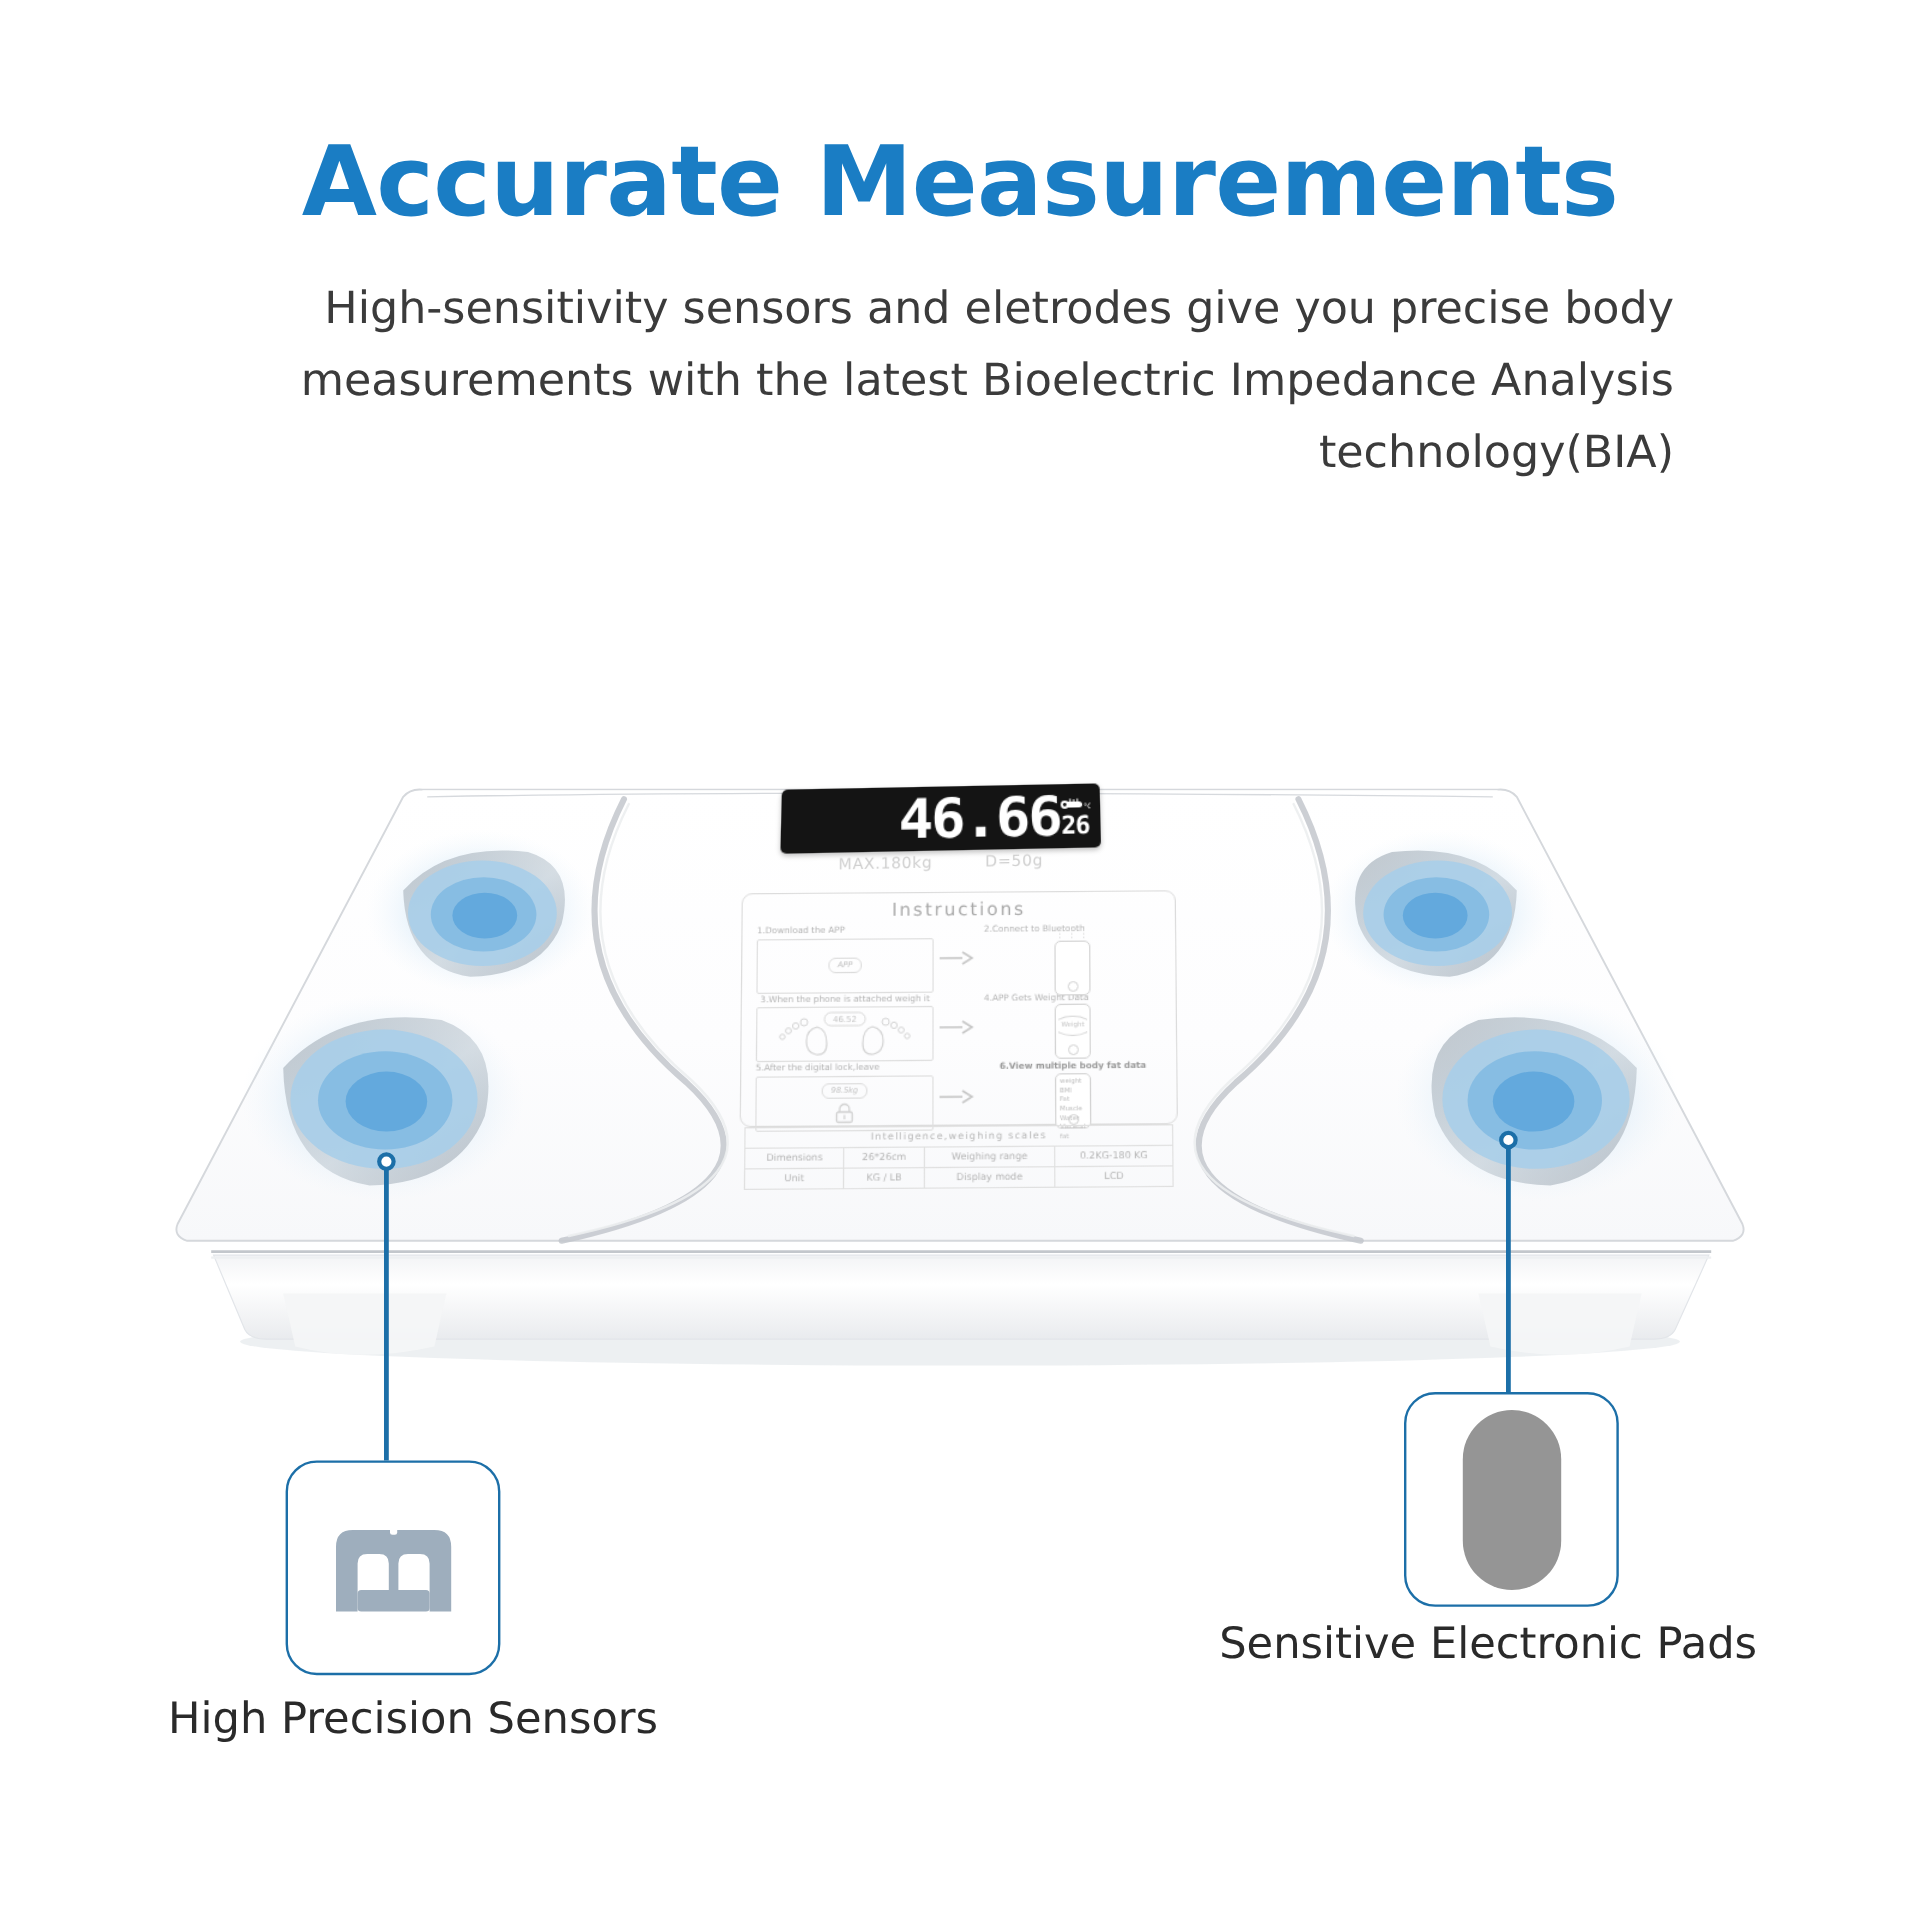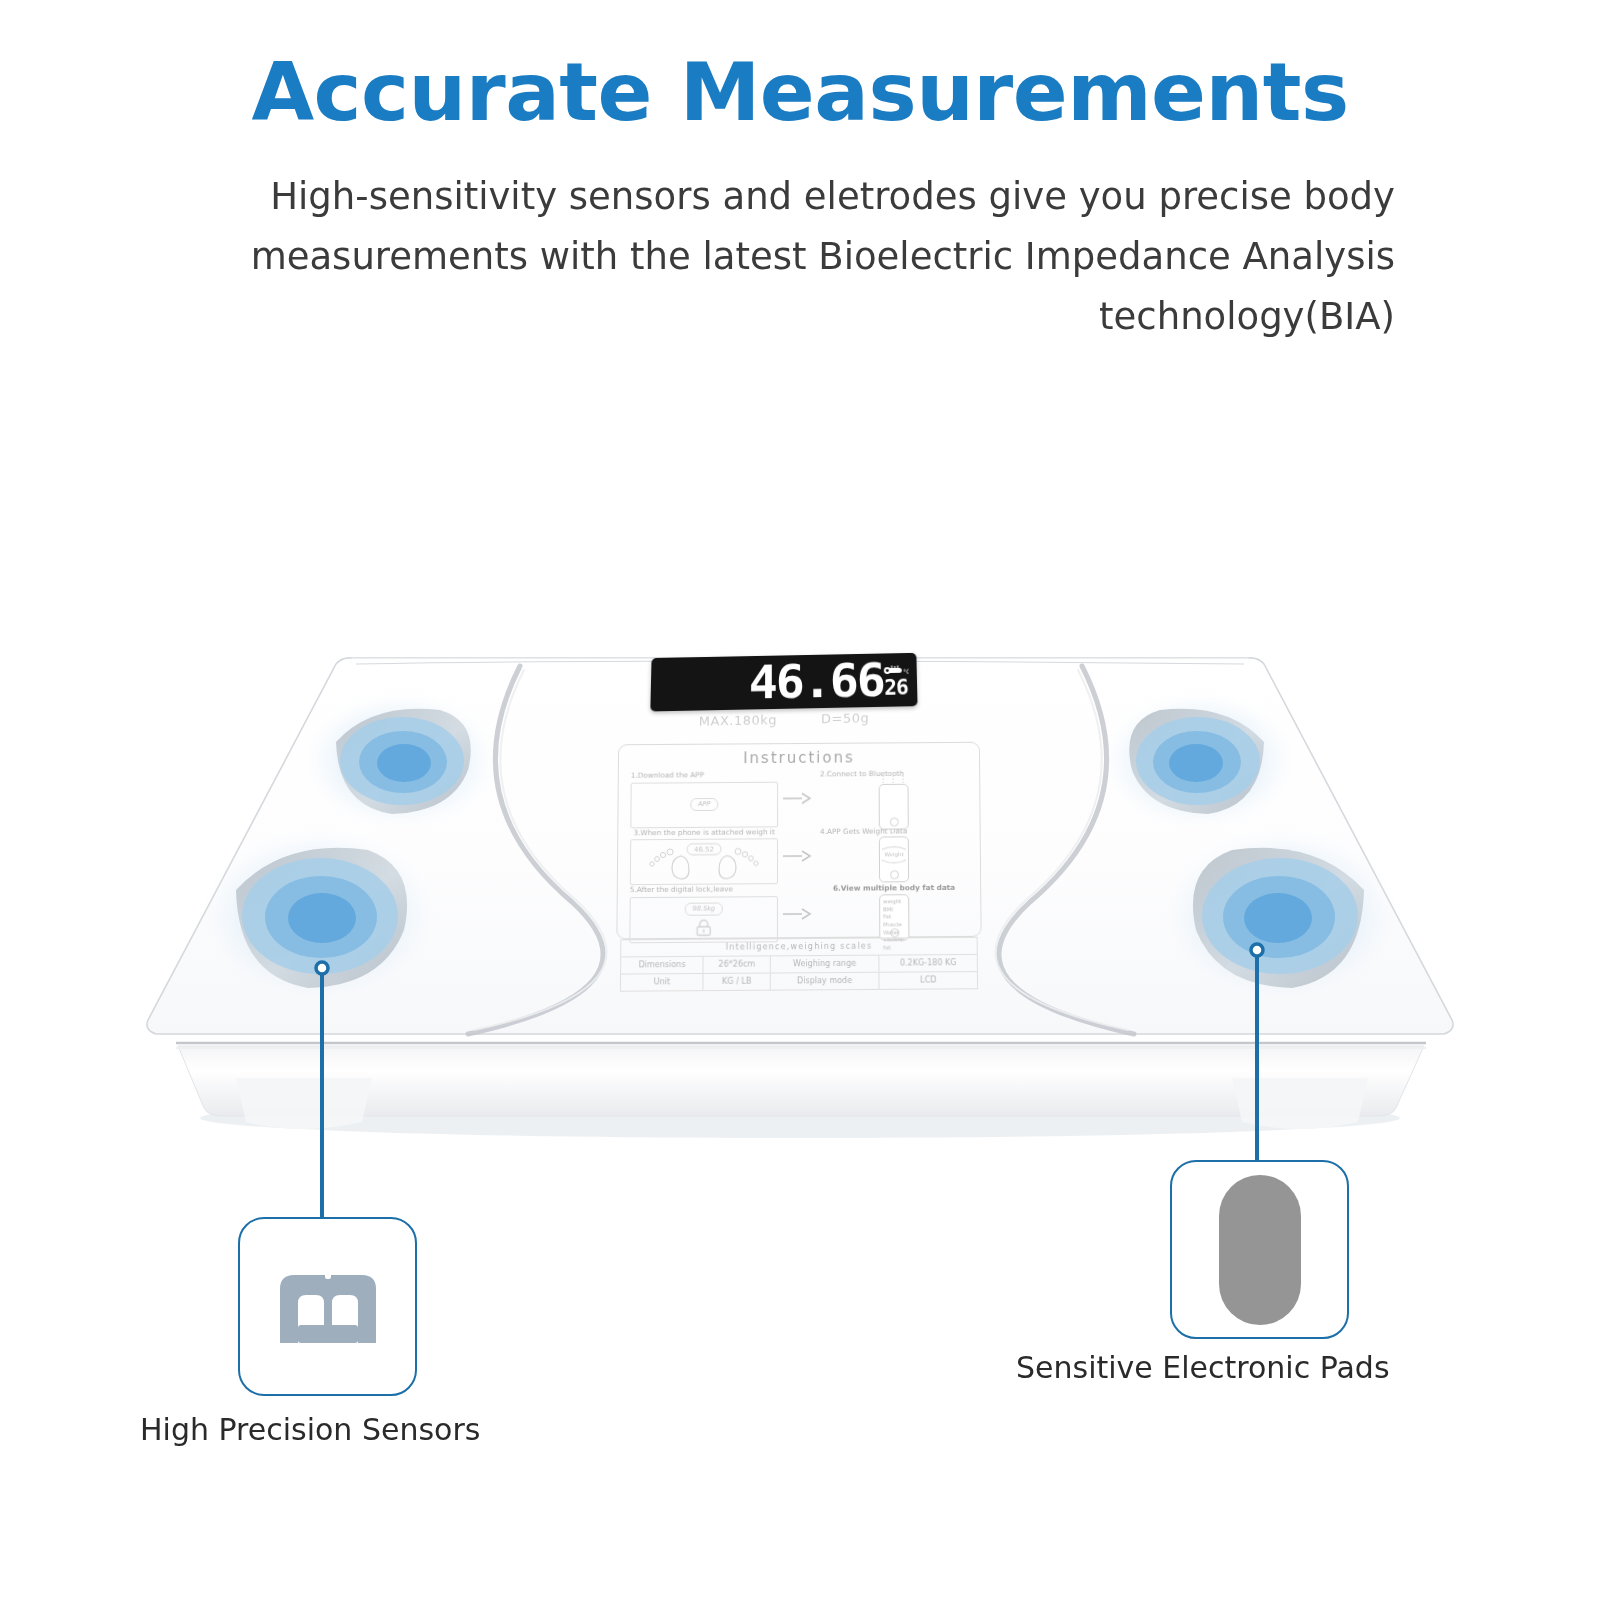--- a/index.html
+++ b/index.html
@@ -13,21 +13,21 @@
 
   
   #header{position:absolute;left:0;top:0;width:1600px;text-align:center;}
   #headline{
     font-family:"DejaVu Sans", sans-serif;
     font-weight:bold;
     font-size:81px;
     letter-spacing:-0.5px;
     color:#1A7DC4;
     margin:0;
-    padding-top:52px;
+    padding-top:112px;
     line-height:1.0;
   }
   #subhead{
     margin:0;
     padding-top:34px;
     font-size:37px;
     line-height:1.62;
     color:#3B3B3B;
     font-weight:400;
     width:1190px;
@@ -155,21 +155,21 @@
     width:175px;height:175px;
     border:2.5px solid #1C6FA8;
     border-radius:26px;
     background:#ffffff;
     display:flex;align-items:center;justify-content:center;
   }
   #callout-left-box{left:238px;top:1217px;}
   #callout-right-box{left:1170px;top:1160px;}
   .callout-caption{
     position:absolute;
-    font-size:30px;color:#2A2A2A;white-space:nowrap;
+    font-size:36px;color:#2A2A2A;white-space:nowrap;
     font-family:"DejaVu Sans", sans-serif;
   }
   #callout-left-caption{left:140px;top:1400px;margin-top:12px;}
   #callout-right-caption{left:1016px;top:1350px;}
   #pad-shape{
     width:82px;height:150px;background:#959595;border-radius:41px;
   }
 </style>
 </head>
 <body>

